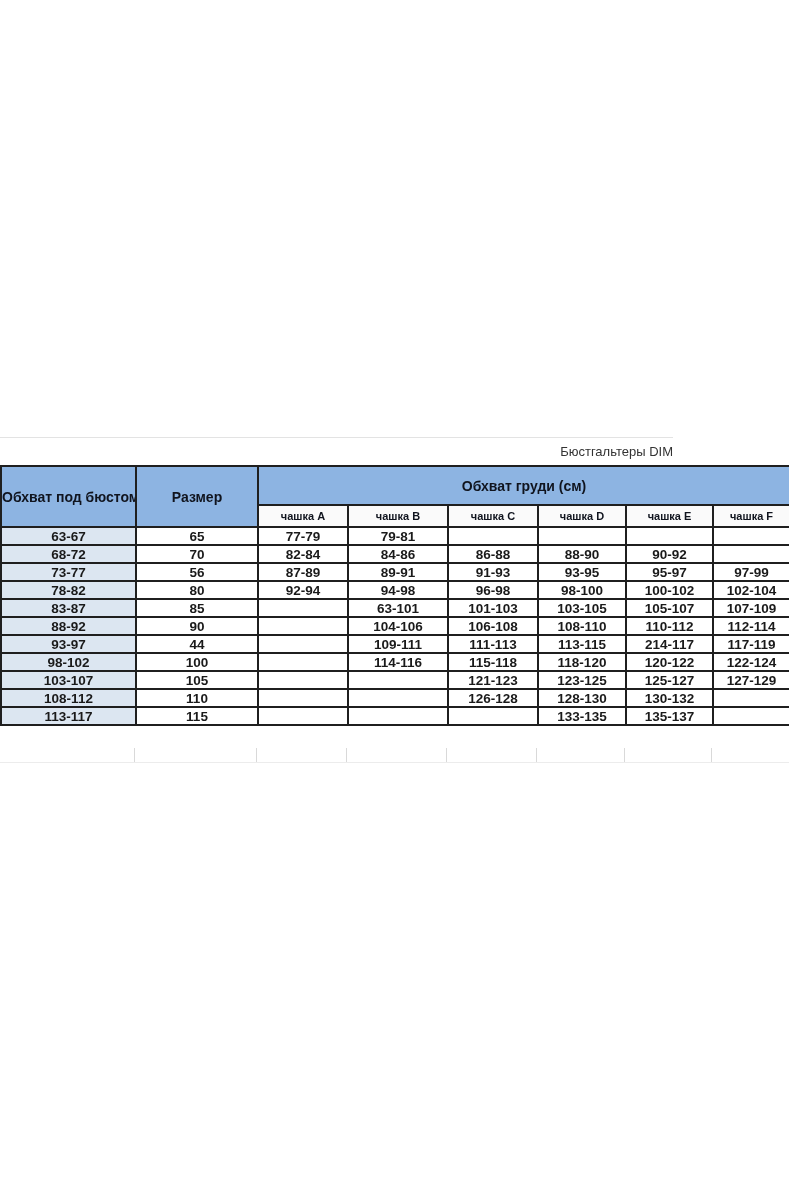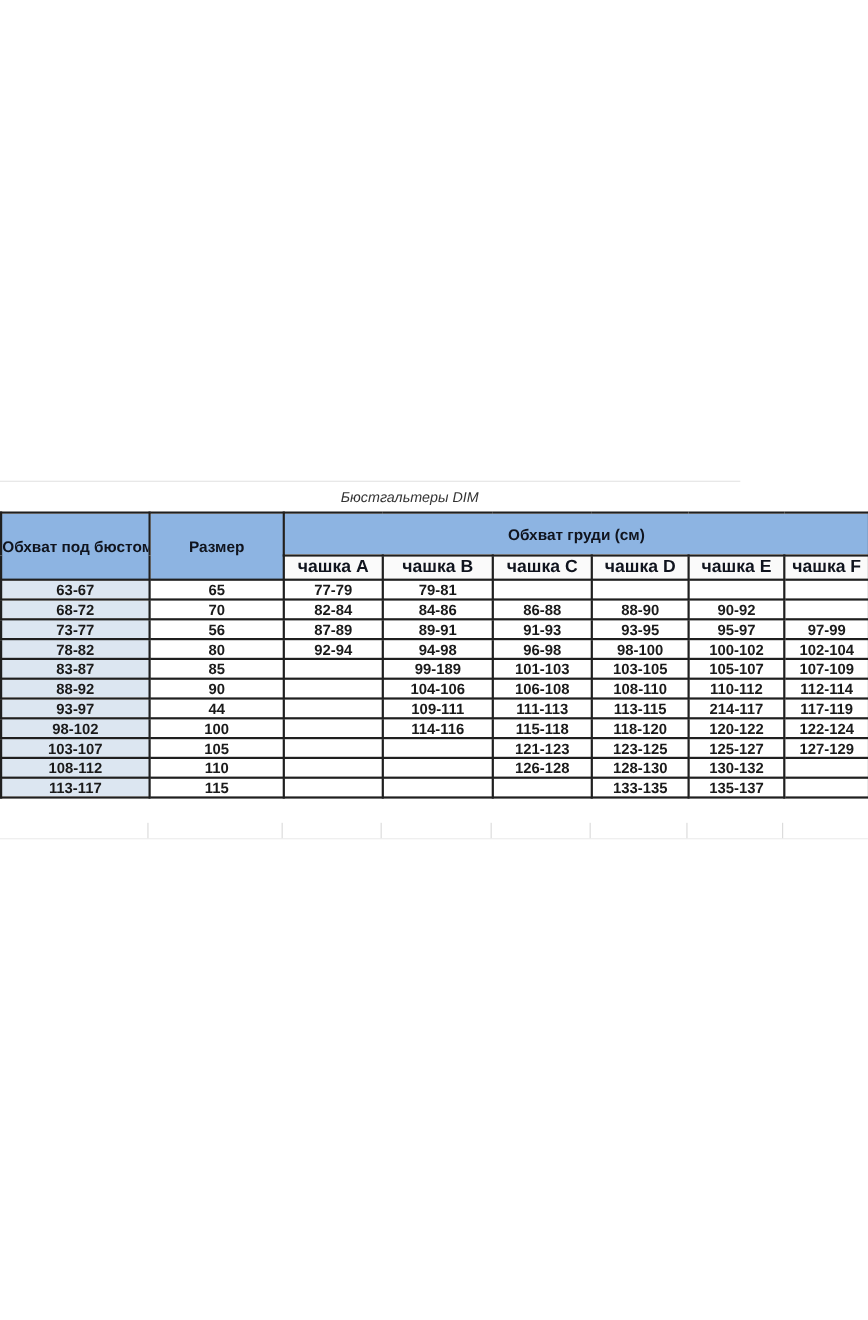--- a/index.html
+++ b/index.html
@@ -16,26 +16,25 @@
     position:relative;
     width:789px;height:1200px;
     background:#ffffff;
     font-family:"Liberation Sans", sans-serif;
     overflow:hidden;
   }
   .title-row{
     position:absolute;left:0;top:437px;width:673px;height:28px;
     border-top:1px solid #e3e3e3;
     box-sizing:border-box;
-    text-align:center;
+    text-align:right;
     padding-left:72px;
     line-height:27px;
     font-size:13px;
     color:#333333;
-    font-style:italic;
   }
   table.size-table{
     position:absolute;left:0;top:465px;
     width:789px;
     border-collapse:collapse;
     table-layout:fixed;
   }
   table.size-table th, table.size-table td{
     border:2px solid var(--border);
     text-align:center;
@@ -48,21 +47,21 @@
     background:var(--header-fill);
     color:var(--header-text);
     font-size:14px;
     font-weight:bold;
     line-height:18px;
   }
   th.col1{width:135px;}
   th.cup-head{
     background:var(--cup-header-fill);
     color:var(--header-text);
-    font-size:16px;
+    font-size:11px;
     font-weight:bold;
     height:20px;
   }
   tr.head-row-1{height:39px;}
   tr.data-row{height:18px;font-weight:bold;}
   td{
     font-size:13.5px;
     color:var(--data-text);
     background:#ffffff;
   }
@@ -153,21 +152,21 @@
           <td>94-98</td>
           <td>96-98</td>
           <td>98-100</td>
           <td>100-102</td>
           <td>102-104</td>
         </tr>
         <tr class="data-row">
           <td class="first-col">83-87</td>
           <td>85</td>
           <td></td>
-          <td>99-189</td>
+          <td>63-101</td>
           <td>101-103</td>
           <td>103-105</td>
           <td>105-107</td>
           <td>107-109</td>
         </tr>
         <tr class="data-row">
           <td class="first-col">88-92</td>
           <td>90</td>
           <td></td>
           <td>104-106</td>

